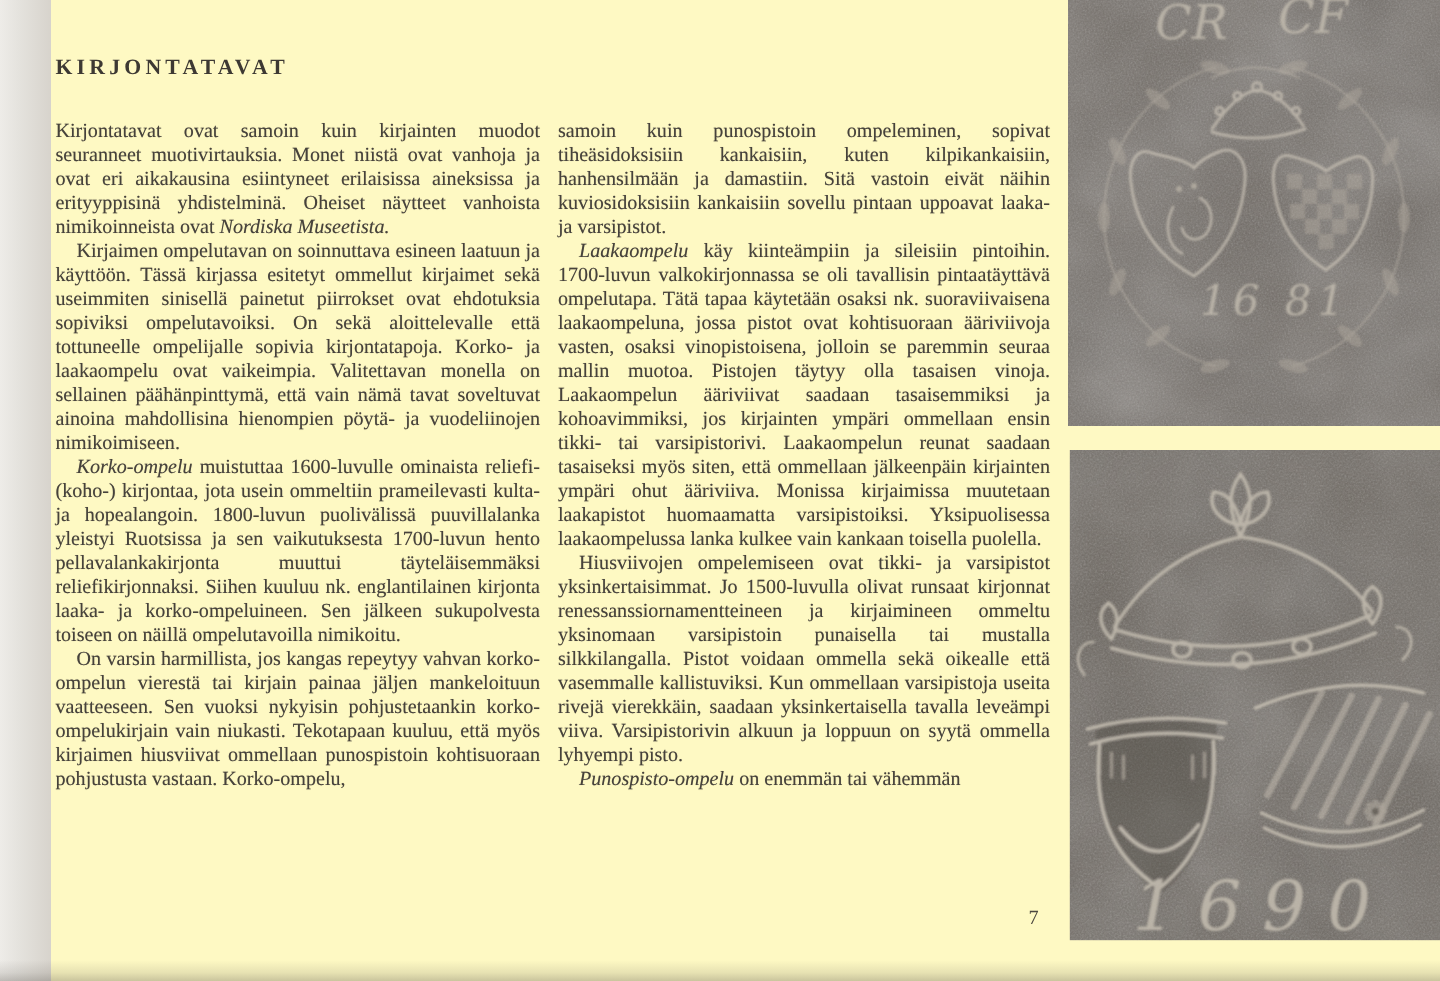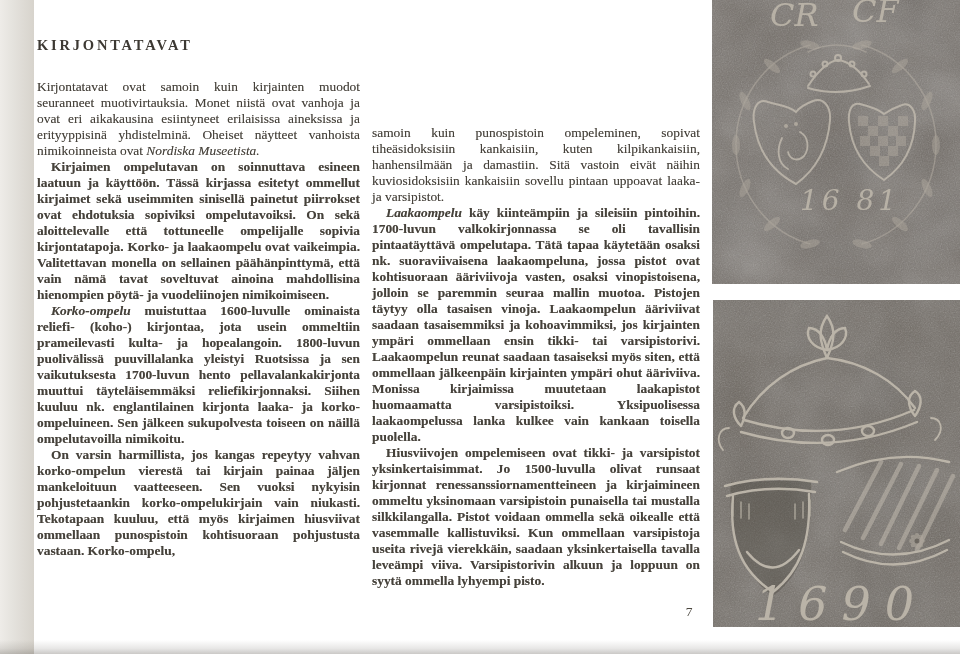--- a/index.html
+++ b/index.html
@@ -1,18 +1,18 @@
 <!DOCTYPE html>
 <html><head>
 <meta charset="utf-8">
 <style>
   html,body{margin:0;padding:0;background:#b8b4ad;}
   .stage{
     position:relative;width:960px;height:654px;overflow:hidden;
-    background:#ffffff;
+    background:#fef9c3;
     font-family:"Liberation Serif", serif;
   }
   .edge-left{
     position:absolute;left:0;top:0;width:34px;height:100%;
     background:linear-gradient(90deg,#eeece8 0%,#e5e3de 35%,#d7d3cc 100%);
     pointer-events:none;
   }
   .edge-bottom{
     position:absolute;left:0;bottom:0;width:100%;height:14px;
     background:linear-gradient(180deg,rgba(90,85,78,0) 0%,rgba(90,85,78,0.14) 60%,rgba(80,75,68,0.30) 100%);
@@ -23,24 +23,24 @@
     font-size:14.5px;font-weight:bold;letter-spacing:2.8px;
     color:#3d3933;
   }
   .col{
     position:absolute;top:79px;
     font-size:13.4px;line-height:16px;color:#46423b;
     text-align:justify;
     text-shadow:0 0 0.5px rgba(70,65,58,0.45);
   }
   .col p{margin:0;}
-  .col p.indent{text-indent:14px;font-weight:bold;}
+  .col p.indent{text-indent:14px;}
   .col i{font-style:italic;}
   .col-left{left:37px;width:323px;}
-  .col-right{left:372px;width:328px;margin-top:46px;}
+  .col-right{left:372px;width:328px;}
   figure.photo{position:absolute;margin:0;padding:0;overflow:hidden;}
   .photo-top{left:712px;top:0;width:248px;height:284px;}
   .photo-bottom{left:713px;top:300px;width:247px;height:327px;}
   .photo svg{display:block;width:100%;height:100%;}
   .st{font-family:"DejaVu Serif", serif;font-style:italic;fill:#c4bdb0;}
   .page-number{
     position:absolute;left:678px;top:604px;width:22px;text-align:center;
     font-size:13.5px;color:#4b473f;
   }
 </style>
@@ -56,20 +56,21 @@
   <div class="col col-left" id="col-left">
       <p><span>Kirjontatavat ovat samoin kuin kirjainten muodot seuranneet muotivirtauksia. Monet niistä ovat vanhoja ja ovat eri aikakausina esiintyneet erilaisissa aineksissa ja erityyppisinä yhdistelminä. Oheiset näytteet vanhoista nimikoinneista ovat </span><i>Nordiska Museetista.</i></p>
       <p class="indent"><span>Kirjaimen ompelutavan on soinnuttava esineen laatuun ja käyttöön. Tässä kirjassa esitetyt ommellut kirjaimet sekä useimmiten sinisellä painetut piirrokset ovat ehdotuksia sopiviksi ompelutavoiksi. On sekä aloittelevalle että tottuneelle ompelijalle sopivia kirjontatapoja. Korko- ja laakaompelu ovat vaikeimpia. Valitettavan monella on sellainen päähänpinttymä, että vain nämä tavat soveltuvat ainoina mahdollisina hienompien pöytä- ja vuodeliinojen nimikoimiseen.</span></p>
       <p class="indent"><i>Korko-ompelu</i><span> muistuttaa 1600-luvulle ominaista reliefi- (koho-) kirjontaa, jota usein ommeltiin prameilevasti kulta- ja hopealangoin. 1800-luvun puolivälissä puuvillalanka yleistyi Ruotsissa ja sen vaikutuksesta 1700-luvun hento pellavalankakirjonta muuttui täyteläisemmäksi reliefikirjonnaksi. Siihen kuuluu nk. englantilainen kirjonta laaka- ja korko-ompeluineen. Sen jälkeen sukupolvesta toiseen on näillä ompelutavoilla nimikoitu.</span></p>
       <p class="indent"><span>On varsin harmillista, jos kangas repeytyy vahvan korko-ompelun vierestä tai kirjain painaa jäljen mankeloituun vaatteeseen. Sen vuoksi nykyisin pohjustetaankin korko-ompelukirjain vain niukasti. Tekotapaan kuuluu, että myös kirjaimen hiusviivat ommellaan punospistoin kohtisuoraan pohjustusta vastaan. Korko-ompelu,</span></p>
     </div>
   <div class="col col-right" id="col-right">
       <p><span>samoin kuin punospistoin ompeleminen, sopivat tiheäsidoksisiin kankaisiin, kuten kilpikankaisiin, hanhensilmään ja damastiin. Sitä vastoin eivät näihin kuviosidoksisiin kankaisiin sovellu pintaan uppoavat laaka- ja varsipistot.</span></p>
       <p class="indent"><i>Laakaompelu</i><span> käy kiinteämpiin ja sileisiin pintoihin. 1700-luvun valkokirjonnassa se oli tavallisin pintaatäyttävä ompelutapa. Tätä tapaa käytetään osaksi nk. suoraviivaisena laakaompeluna, jossa pistot ovat kohtisuoraan ääriviivoja vasten, osaksi vinopistoisena, jolloin se paremmin seuraa mallin muotoa. Pistojen täytyy olla tasaisen vinoja. Laakaompelun ääriviivat saadaan tasaisemmiksi ja kohoavimmiksi, jos kirjainten ympäri ommellaan ensin tikki- tai varsipistorivi. Laakaompelun reunat saadaan tasaiseksi myös siten, että ommellaan jälkeenpäin kirjainten ympäri ohut ääriviiva. Monissa kirjaimissa muutetaan laakapistot huomaamatta varsipistoiksi. Yksipuolisessa laakaompelussa lanka kulkee vain kankaan toisella puolella.</span></p>
       <p class="indent"><span>Hiusviivojen ompelemiseen ovat tikki- ja varsipistot yksinkertaisimmat. Jo 1500-luvulla olivat runsaat kirjonnat renessanssiornamentteineen ja kirjaimineen ommeltu yksinomaan varsipistoin punaisella tai mustalla silkkilangalla. Pistot voidaan ommella sekä oikealle että vasemmalle kallistuviksi. Kun ommellaan varsipistoja useita rivejä vierekkäin, saadaan yksinkertaisella tavalla leveämpi viiva. Varsipistorivin alkuun ja loppuun on syytä ommella lyhyempi pisto.</span></p>
+      <p class="indent"><i>Punospisto-ompelu</i><span> on enemmän tai vähemmän</span></p>
     </div>
 
   <figure class="photo photo-top">
     <svg viewBox="0 0 248 284" xmlns="http://www.w3.org/2000/svg">
       <defs>
         <filter id="cloudA" x="0" y="0" width="100%" height="100%">
           <feTurbulence type="fractalNoise" baseFrequency="0.013 0.016" numOctaves="3" seed="4"></feTurbulence>
           <feColorMatrix type="saturate" values="0"></feColorMatrix>
         </filter>
         <filter id="grainA" x="0" y="0" width="100%" height="100%">

